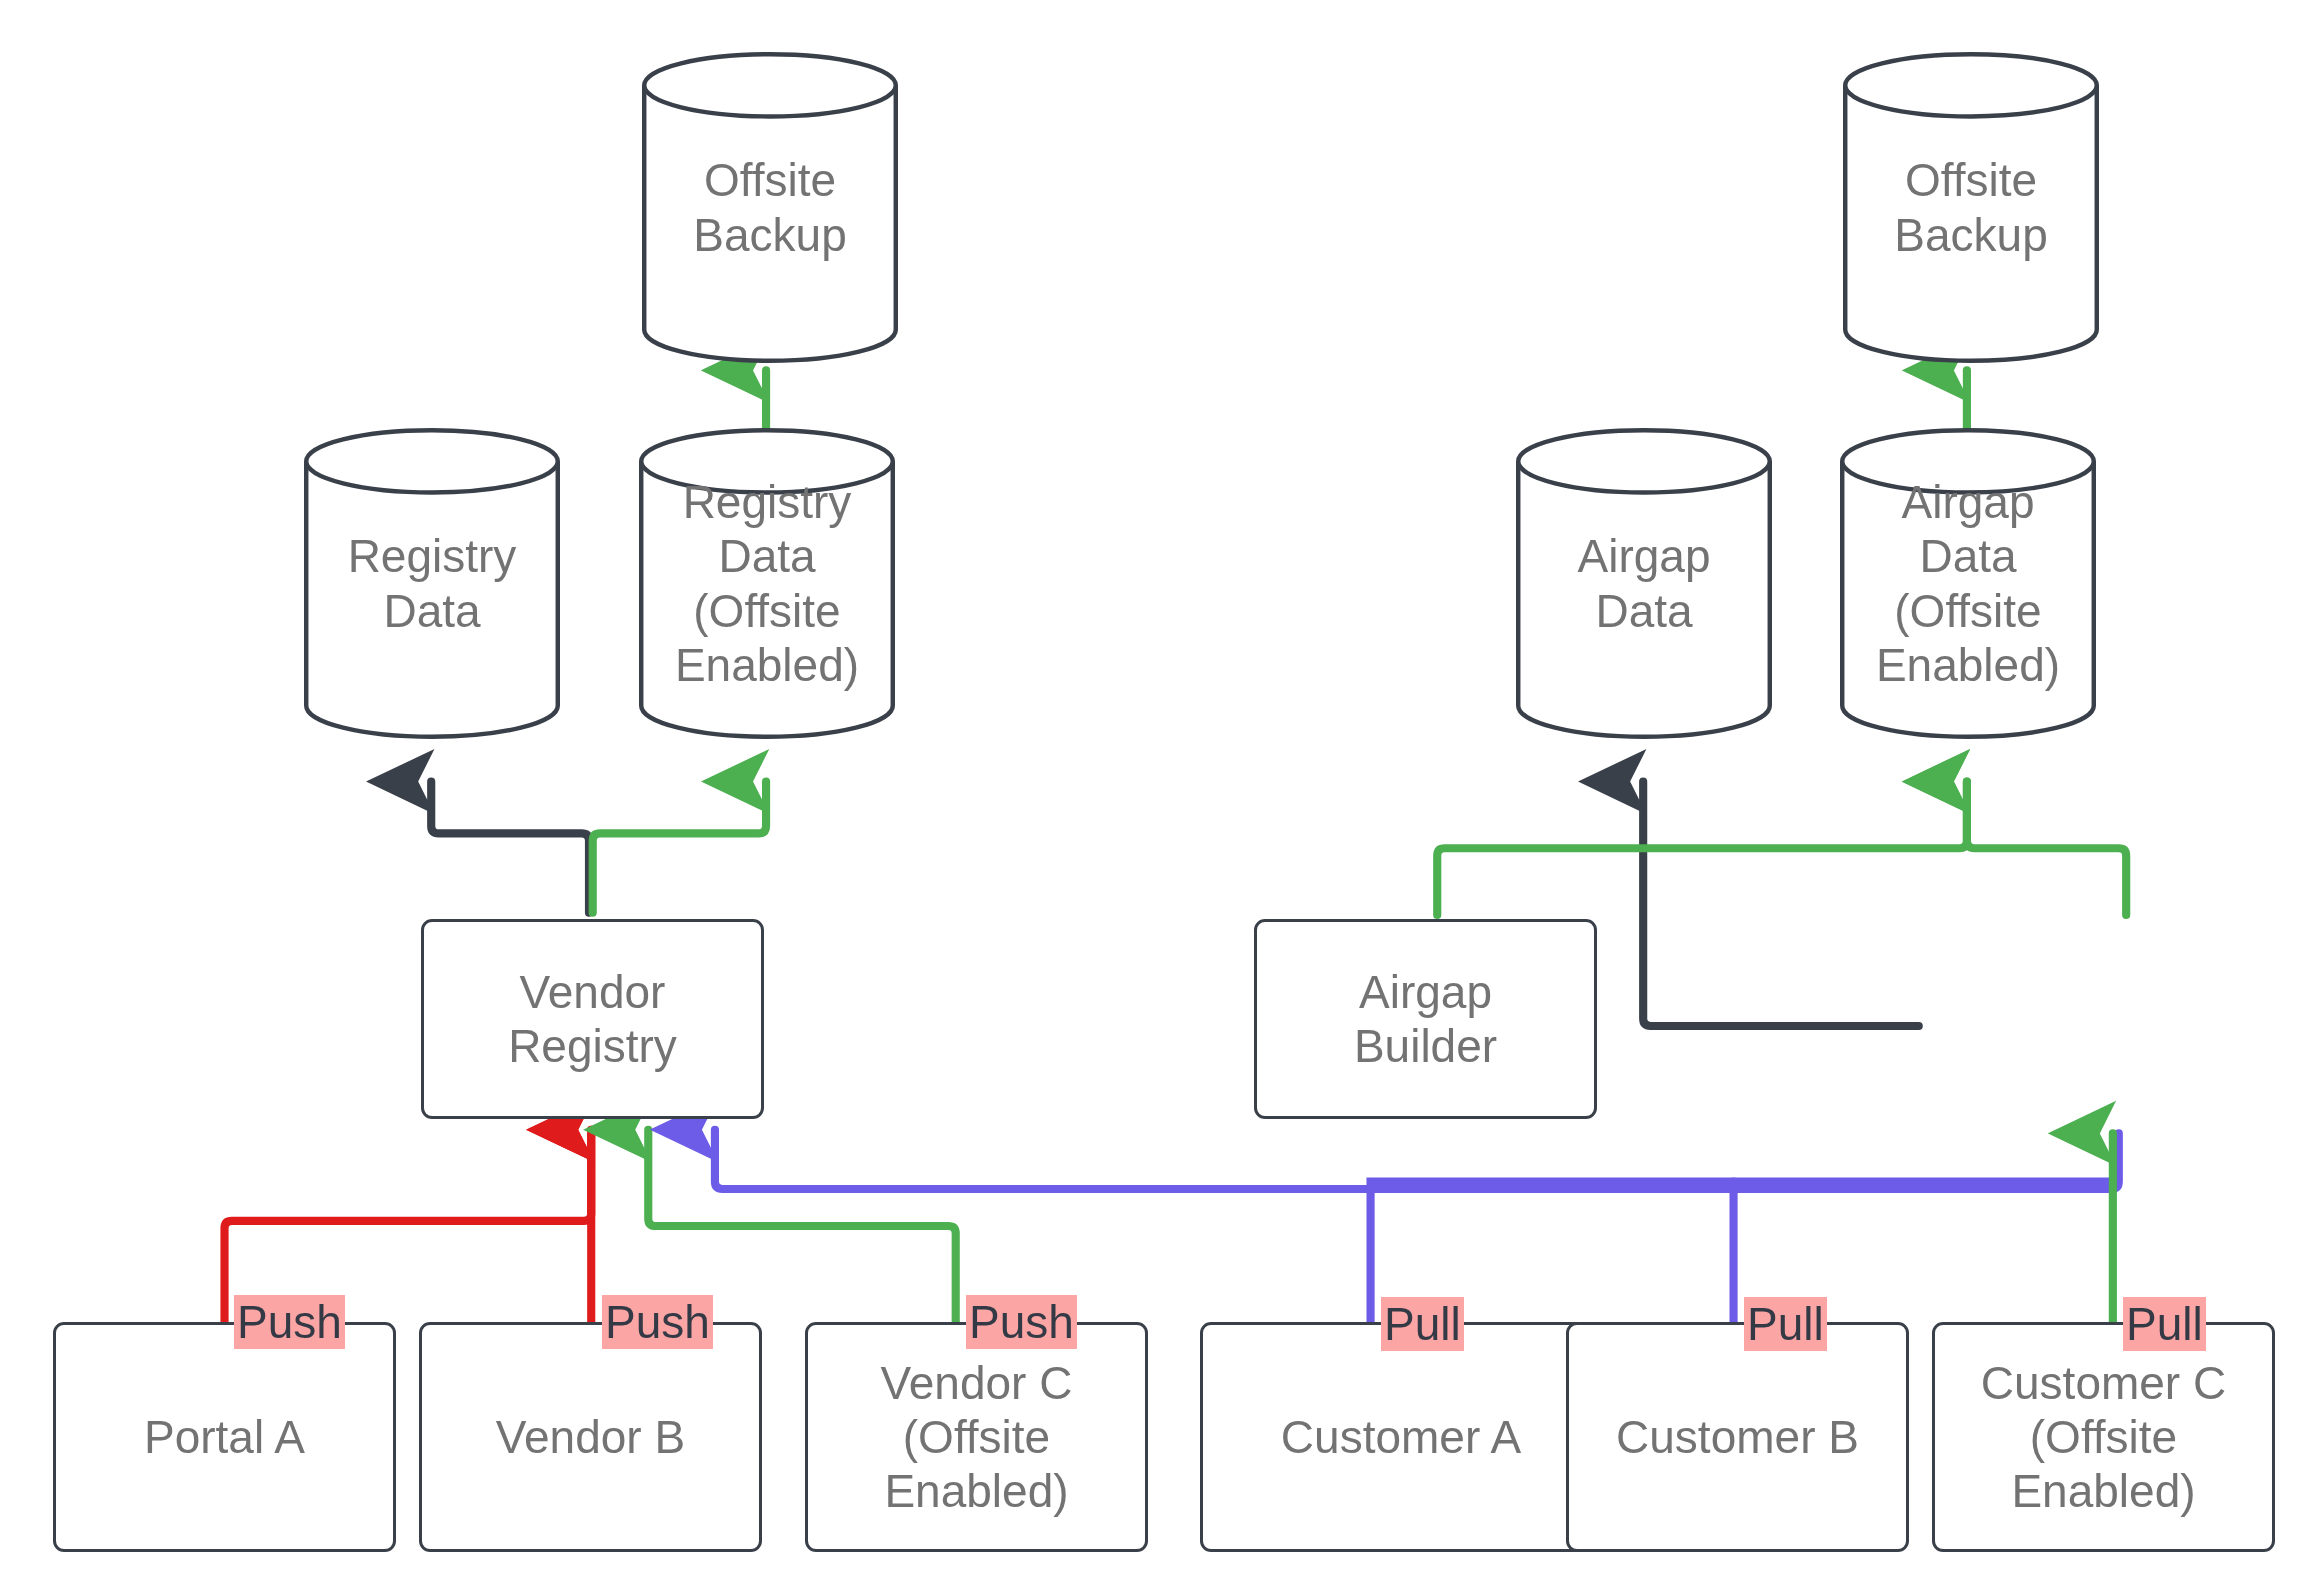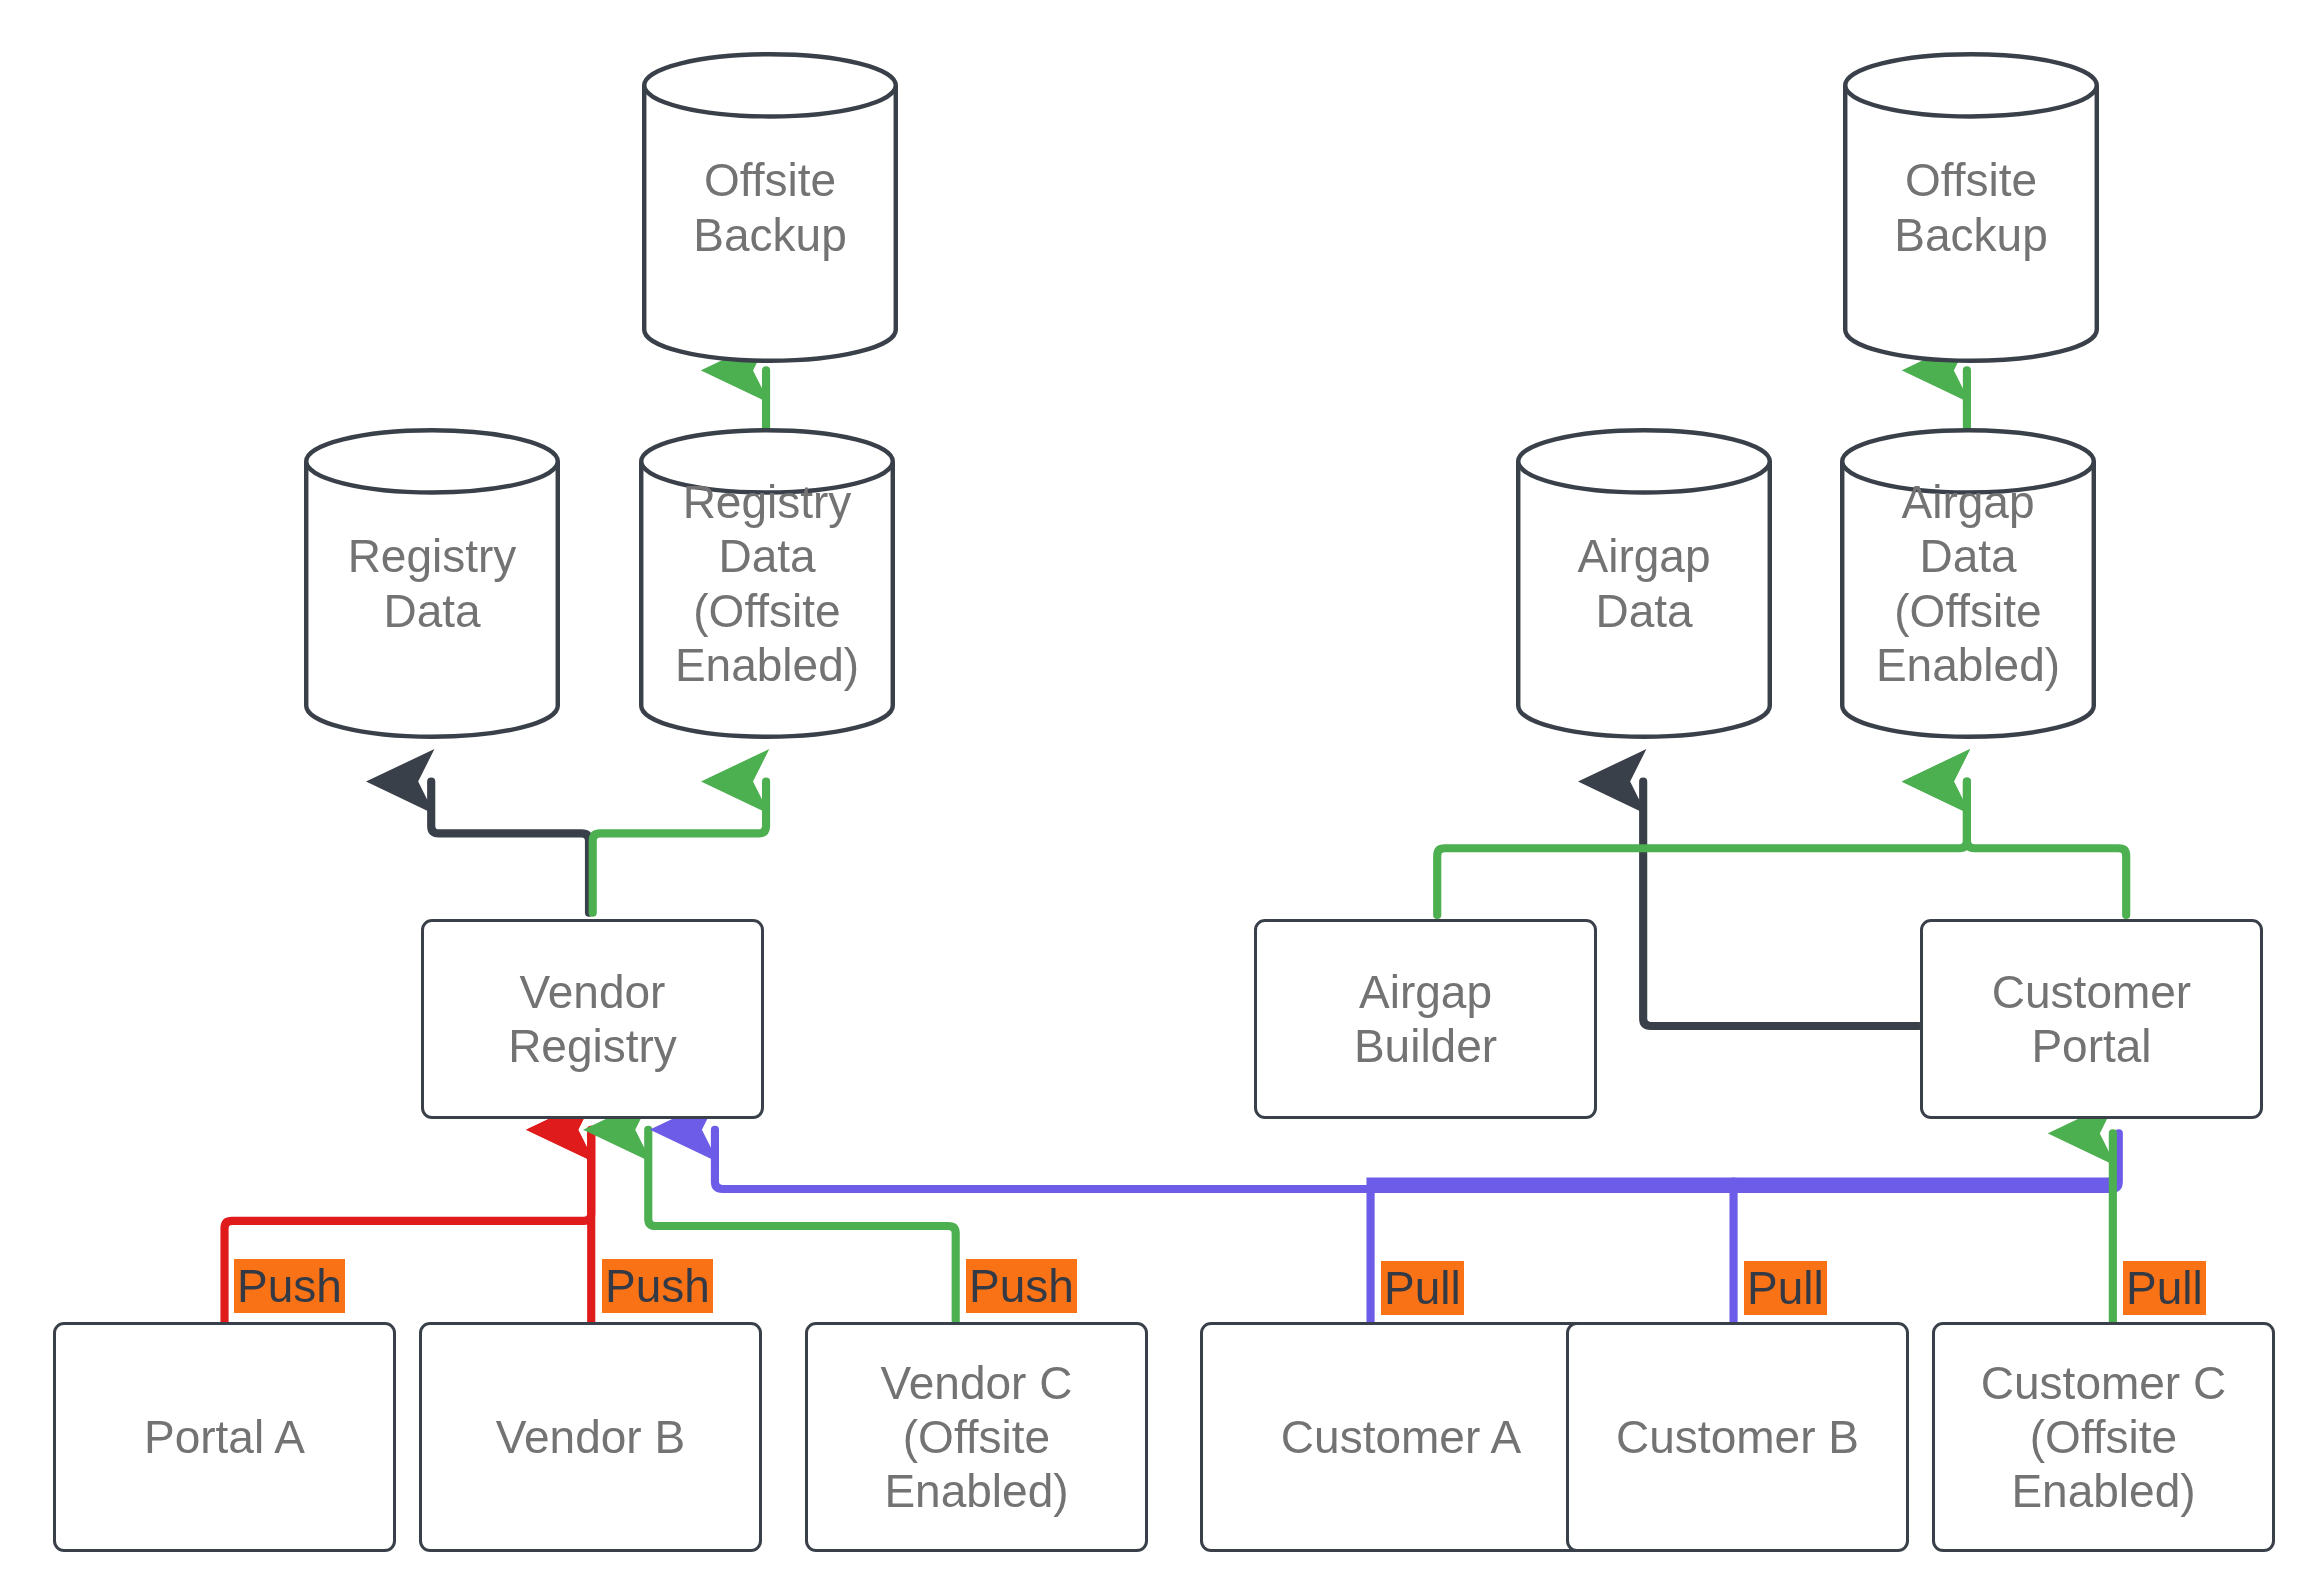--- a/index.html
+++ b/index.html
@@ -60,22 +60,23 @@
     width: 100%;
     padding: 0 7.4px;
     box-sizing: border-box;
   }
   .edge-label {
     position: absolute;
     font-size: 46px;
     color: #333a45;
     white-space: nowrap;
     z-index: 4;
-    background: #f97316;
+    background: #fca5a5;
     padding: 0 3px;
+    margin-top: 36px;
   }
 </style>
 </head>
 <body>
 
 <div id="canvas">
 
   <svg id="edges" viewBox="0 0 3114 2149" xmlns="http://www.w3.org/2000/svg">
     <defs>
       <marker id="ah-dark" markerWidth="9" markerHeight="9" refX="4.3" refY="8" orient="auto" markerUnits="strokeWidth">
@@ -179,22 +180,20 @@
 (Offsite
 Enabled)</div>
   </div>
 
   <div class="node rect" style="left:421px; top:919px; width:343px; height:200px; white-space:pre-line;">Vendor
 Registry</div>
 
   <div class="node rect" style="left:1254px; top:919px; width:343px; height:200px; white-space:pre-line;">Airgap
 Builder</div>
 
-  <div class="node rect" style="left:1920px; top:919px; width:343px; height:200px; white-space:pre-line;">Customer
-Portal</div>
 
   <div class="node rect" style="left:53px; top:1322px; width:343px; height:230px; white-space:pre-line;">Portal A</div>
 
   <div class="node rect" style="left:419px; top:1322px; width:343px; height:230px; white-space:pre-line;">Vendor B</div>
 
   <div class="node rect" style="left:785px; top:1322px; width:343px; height:230px; white-space:pre-line;margin-left:20px;">Vendor C
 (Offsite
 Enabled)</div>
 
   <div class="node rect" style="left:1200px; top:1322px; width:402px; height:230px; white-space:pre-line;">Customer A</div>

